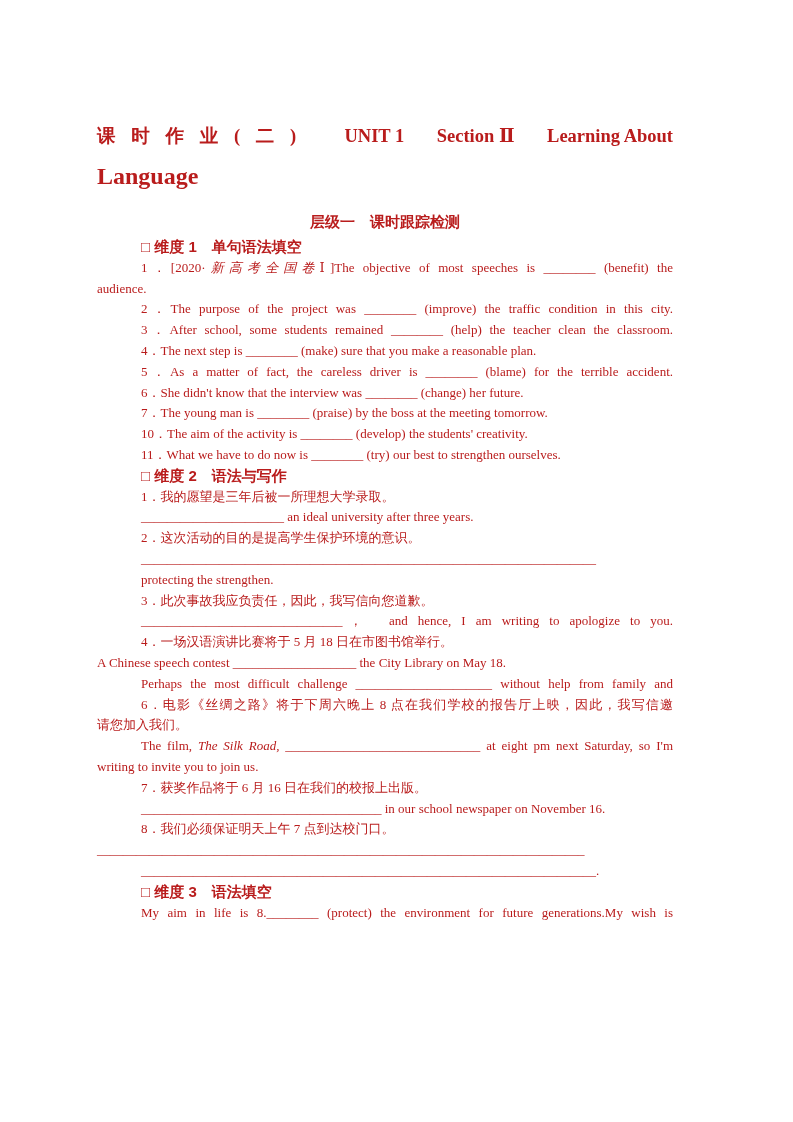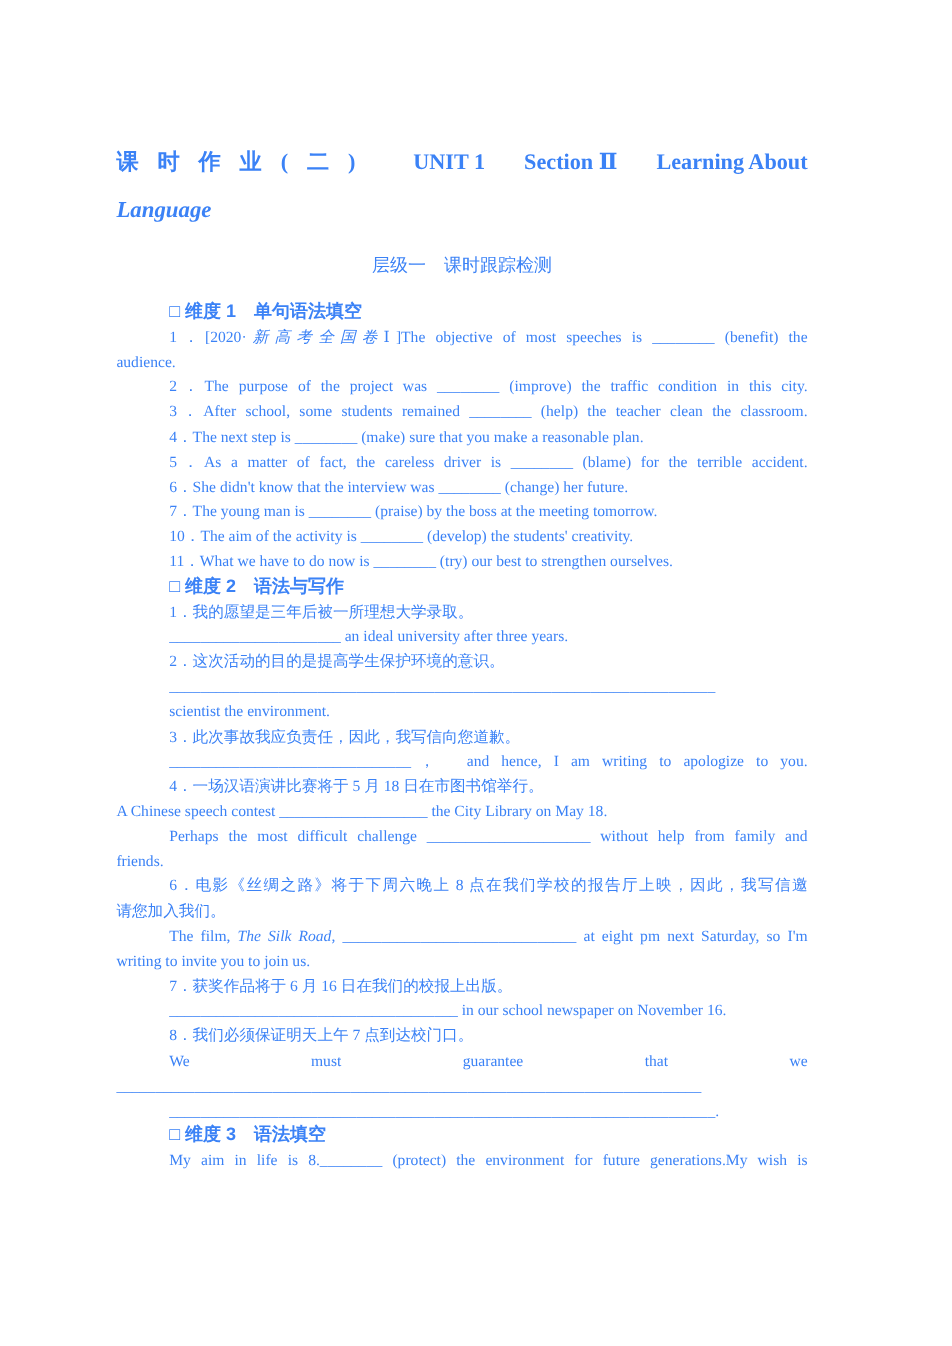--- a/index.html
+++ b/index.html
@@ -1,44 +1,44 @@
 <!DOCTYPE html>
 <html><head>
 <meta charset="utf-8">
 <style>
   html,body{margin:0;padding:0;background:#ffffff;}
   .page{
     position:relative;
     width:793px;height:1122px;
     background:#ffffff;
-    color:#3b82f6;
+    color:#b91c1c;
     overflow:hidden;
     font-family:"Liberation Serif","DejaVu Serif",serif;
   }
   .content{
     position:absolute;
     left:97px;top:116px;
     width:576px;
   }
   
   .title-line1{
     display:flex;justify-content:space-between;align-items:baseline;
     font-weight:bold;font-size:18.5px;line-height:40px;white-space:nowrap;
   }
   .title-cn{letter-spacing:0.85em;}
-  .title-line2{font-weight:bold;font-size:19px;line-height:40px;font-style:italic;}
+  .title-line2{font-weight:bold;font-size:24px;line-height:40px;}
   
   .center-head{
     margin-top:15px;
     text-align:center;
     font-family:"Liberation Sans","DejaVu Sans",sans-serif;
-    font-weight:normal;font-size:15px;line-height:22px;
+    font-weight:bold;font-size:15px;line-height:22px;
   }
   
-  .doc-body{margin-top:17px;}
+  .doc-body{margin-top:4px;}
   .ln{
     font-size:13px;line-height:20.8px;min-height:20.8px;
     white-space:nowrap;
   }
   .ln.ind{padding-left:44px;}
   .ln.just{white-space:normal;text-align:justify;text-align-last:justify;}
   .ln.hd{
     font-family:"Liberation Sans","DejaVu Sans",sans-serif;
     font-weight:bold;font-size:15px;
   }
@@ -70,35 +70,33 @@
         <div class="ln ind just"><span>5．As a matter of fact, the careless driver is ________ (blame) for the terrible accident.</span></div>
         <div class="ln ind"><span>6．She didn't know that the interview was ________ (change) her future.</span></div>
         <div class="ln ind"><span>7．The young man is ________ (praise) by the boss at the meeting tomorrow.</span></div>
         <div class="ln ind"><span>10．The aim of the activity is ________ (develop) the students' creativity.</span></div>
         <div class="ln ind"><span>11．What we have to do now is ________ (try) our best to strengthen ourselves.</span></div>
         <div class="ln hd ind"><span>□ 维度 2　语法与写作</span></div>
         <div class="ln ind"><span>1．我的愿望是三年后被一所理想大学录取。</span></div>
         <div class="ln ind"><span>______________________ an ideal university after three years.</span></div>
         <div class="ln ind"><span>2．这次活动的目的是提高学生保护环境的意识。</span></div>
         <div class="ln ind"><span>______________________________________________________________________</span></div>
-        <div class="ln ind"><span>scientist the environment.</span></div>
+        <div class="ln ind"><span>protecting the strengthen.</span></div>
         <div class="ln ind"><span>3．此次事故我应负责任，因此，我写信向您道歉。</span></div>
         <div class="ln ind just"><span>_______________________________，　and hence, I am writing to apologize to you.</span></div>
         <div class="ln ind"><span>4．一场汉语演讲比赛将于 5 月 18 日在市图书馆举行。</span></div>
         <div class="ln"><span>A Chinese speech contest ___________________ the City Library on May 18.</span></div>
         <div class="ln ind just"><span>Perhaps the most difficult challenge _____________________ without help from family and</span></div>
-        <div class="ln"><span>friends.</span></div>
         <div class="ln ind just"><span>6．电影《丝绸之路》将于下周六晚上 8 点在我们学校的报告厅上映，因此，我写信邀</span></div>
         <div class="ln"><span>请您加入我们。</span></div>
         <div class="ln ind just"><span>The film, </span><span class="it">The Silk Road,</span><span> ______________________________ at eight pm next Saturday, so I'm</span></div>
         <div class="ln"><span>writing to invite you to join us.</span></div>
         <div class="ln ind"><span>7．获奖作品将于 6 月 16 日在我们的校报上出版。</span></div>
         <div class="ln ind"><span>_____________________________________ in our school newspaper on November 16.</span></div>
         <div class="ln ind"><span>8．我们必须保证明天上午 7 点到达校门口。</span></div>
-        <div class="ln ind just"><span>We must guarantee that we</span></div>
         <div class="ln"><span>___________________________________________________________________________</span></div>
         <div class="ln ind"><span>______________________________________________________________________.</span></div>
         <div class="ln hd ind"><span>□ 维度 3　语法填空</span></div>
         <div class="ln ind just"><span>My aim in life is 8.________ (protect) the environment for future generations.My wish is</span></div>
       </div>
 
   </div>
 </div>
 
 </body></html>

